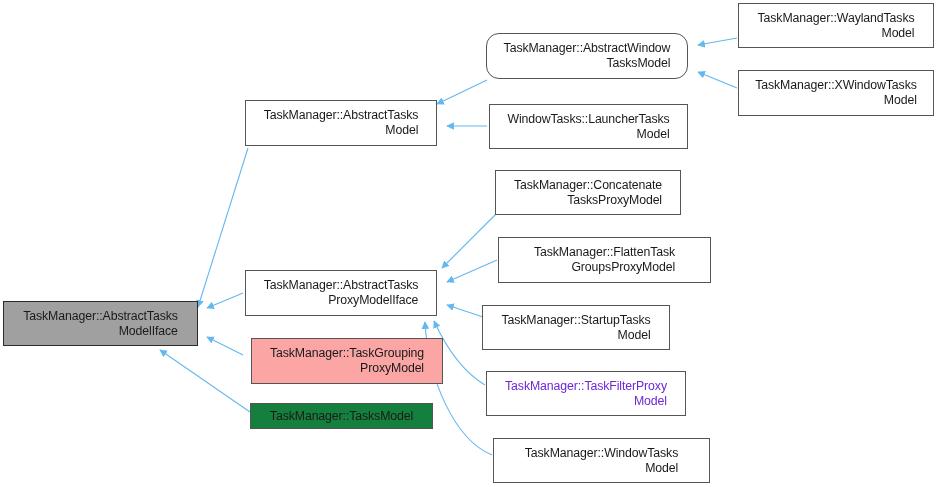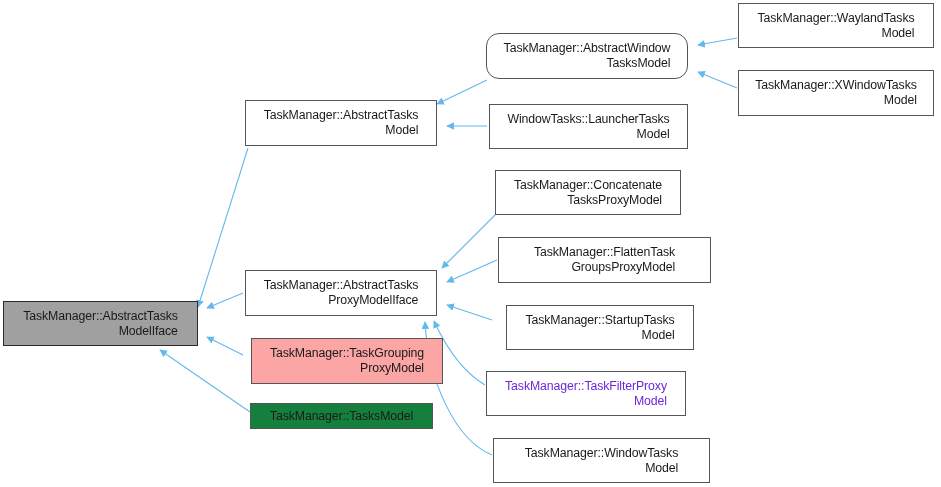--- a/index.html
+++ b/index.html
@@ -106,21 +106,21 @@
 Model</span>
       </div>
       <div class="graph-node" style="left: 495px; top: 170px; width: 186px; height: 45px; background: rgb(255, 255, 255); border-color: rgb(85, 85, 85); color: rgb(26, 26, 26);">
         <span class="node-label">TaskManager::Concatenate
 TasksProxyModel</span>
       </div>
       <div class="graph-node" style="left: 498px; top: 237px; width: 213px; height: 46px; background: rgb(255, 255, 255); border-color: rgb(85, 85, 85); color: rgb(26, 26, 26);">
         <span class="node-label">TaskManager::FlattenTask
 GroupsProxyModel</span>
       </div>
-      <div class="graph-node" style="left: 506px; top: 305px; width: 188px; height: 45px; background: rgb(255, 255, 255); border-color: rgb(85, 85, 85); color: rgb(26, 26, 26);">
+      <div class="graph-node" style="left: 482px; top: 305px; width: 188px; height: 45px; background: rgb(255, 255, 255); border-color: rgb(85, 85, 85); color: rgb(26, 26, 26);">
         <span class="node-label">TaskManager::StartupTasks
 Model</span>
       </div>
       <div class="graph-node" style="left: 486px; top: 371px; width: 200px; height: 45px; background: rgb(255, 255, 255); border-color: rgb(85, 85, 85); color: #6d28d9;">
         <span class="node-label">TaskManager::TaskFilterProxy
 Model</span>
       </div>
       <div class="graph-node" style="left: 493px; top: 438px; width: 217px; height: 45px; background: rgb(255, 255, 255); border-color: rgb(85, 85, 85); color: rgb(26, 26, 26);">
         <span class="node-label">TaskManager::WindowTasks
 Model</span>

